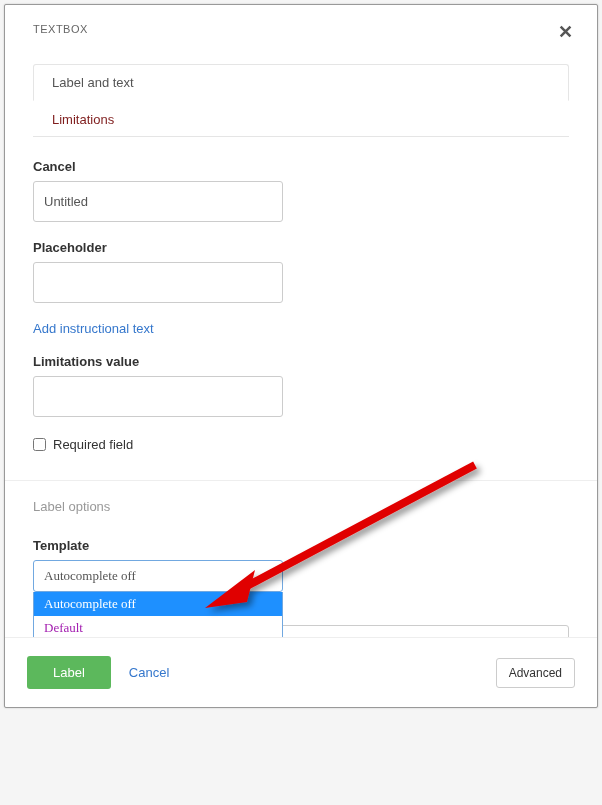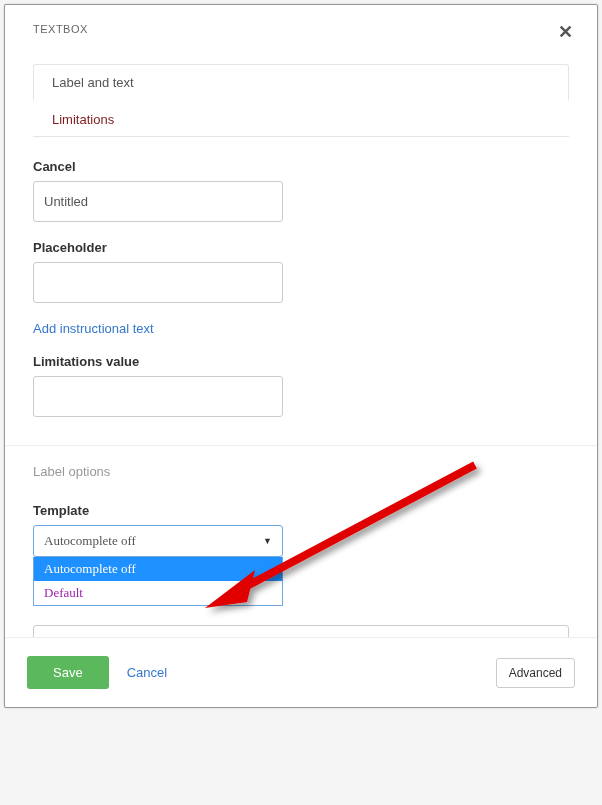--- a/index.html
+++ b/index.html
@@ -231,20 +231,24 @@
       <input class="text-input" type="text" value="" style="">
     </div>
 
     <span class="link-text">Add instructional text</span>
 
     <div class="form-group">
       <label class="form-label">Limitations value</label>
       <input class="text-input" type="text" value="" style="">
     </div>
 
+    <div class="checkbox-row">
+      <input type="checkbox" style="">
+      <span class="checkbox-label">Required field</span>
+    </div>
 
     <div class="section-divider"></div>
     <div class="section-header">Label options</div>
 
     <div class="form-group">
       <label class="form-label">Template</label>
       <div class="select-wrap">
         <div class="select-box">
           <span>Autocomplete off</span>
           <span class="select-caret">▼</span>
@@ -266,18 +270,18 @@
       </defs>
       <g filter="url(#shadow)">
         <line x1="290" y1="15" x2="45" y2="145" stroke="#e00000" stroke-width="8"></line>
         <polygon points="20,158 70,120 62,152" fill="#e00000"></polygon>
       </g>
     </svg>
 
   </div>
 
   <div class="dialog-footer">
-    <button class="btn-primary">Save</button>
+    <button class="btn-primary">Label</button>
     <button class="btn-link">Cancel</button>
     <button class="btn-default">Advanced</button>
   </div>
 
 </div>
 
 </body></html>

